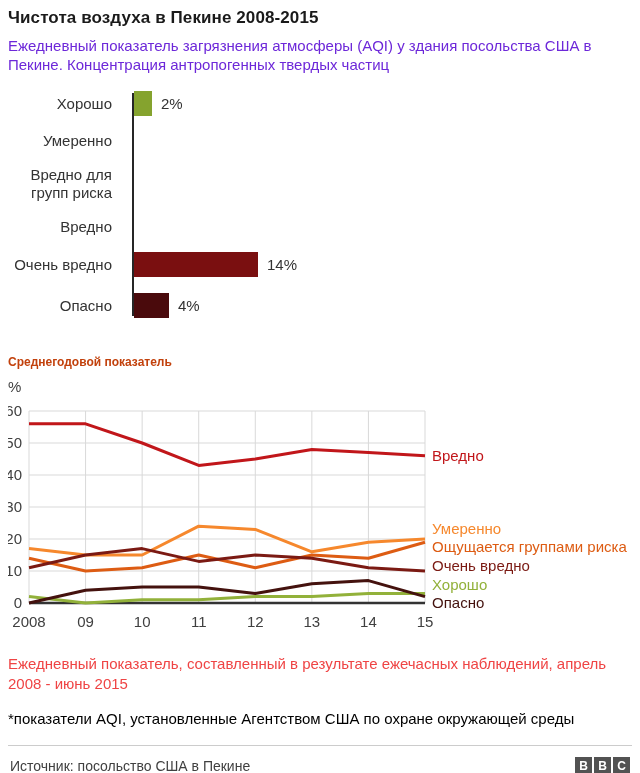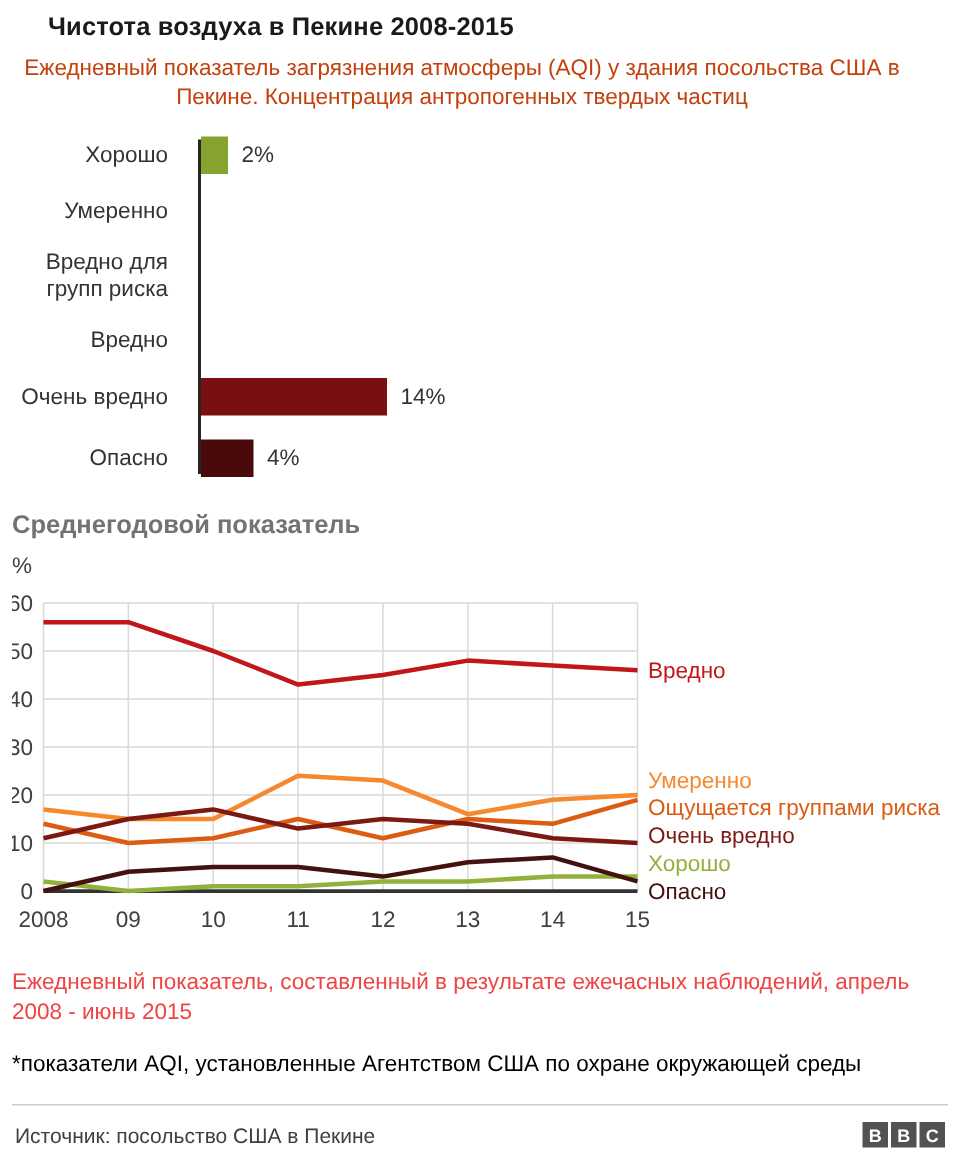--- a/index.html
+++ b/index.html
@@ -4,35 +4,35 @@
 <style>
   * { margin:0; padding:0; box-sizing:border-box; }
   html,body { background:#ffffff; }
   body {
     width:640px; height:773px;
     font-family:"Liberation Sans","DejaVu Sans",sans-serif;
     color:#333333;
     padding:8px 8px 0 8px;
     overflow:hidden;
   }
-  .title { font-size:17px; font-weight:bold; color:#1a1a1a; letter-spacing:0.1px;margin-left:24px; }
-  .subtitle { margin-top:8px; font-size:15px; line-height:19px; color:#c2410c; max-width:600px;text-align:center; }
+  .title { font-size:17px; font-weight:bold; color:#1a1a1a; letter-spacing:0.1px; }
+  .subtitle { margin-top:8px; font-size:15px; line-height:19px; color:#6d28d9; max-width:600px; }
 
   
   .bar-chart { position:relative; margin-top:17px; }
   .bar-axis-line { position:absolute; left:124px; top:2px; bottom:2px; width:2px; background:#262626; }
   .bar-row { display:flex; align-items:center; margin-bottom:16px; }
   .bar-row:last-child { margin-bottom:0; }
   .bar-label { width:114px; text-align:right; padding-right:10px; font-size:15px; line-height:18px; color:#333; flex:none; }
   .bar-zone { display:flex; align-items:center; padding-left:2px; margin-left:10px; flex:1; }
   .bar { height:25px; flex:none; }
   .bar-value { margin-left:9px; font-size:15px; color:#333; }
 
   
-  .section-title { margin-top:22px; font-size:17px; font-weight:bold; color:#737373; }
+  .section-title { margin-top:37px; font-size:12px; font-weight:bold; color:#c2410c; }
   .pct-label { margin-top:9px; font-size:15px; color:#404040; }
   svg text { font-family:"Liberation Sans","DejaVu Sans",sans-serif; }
   .line-chart-svg { display:block; margin-top:2px; }
 
   
   .note1 { margin-top:13px; font-size:15px; line-height:20px; color:#ef4444; max-width:620px; }
   .note2 { margin-top:15px; font-size:15px; line-height:20px; color:#000000; }
   .source-bar {
     margin-top:16px; border-top:1px solid #cccccc;
     display:flex; justify-content:space-between; align-items:center;

